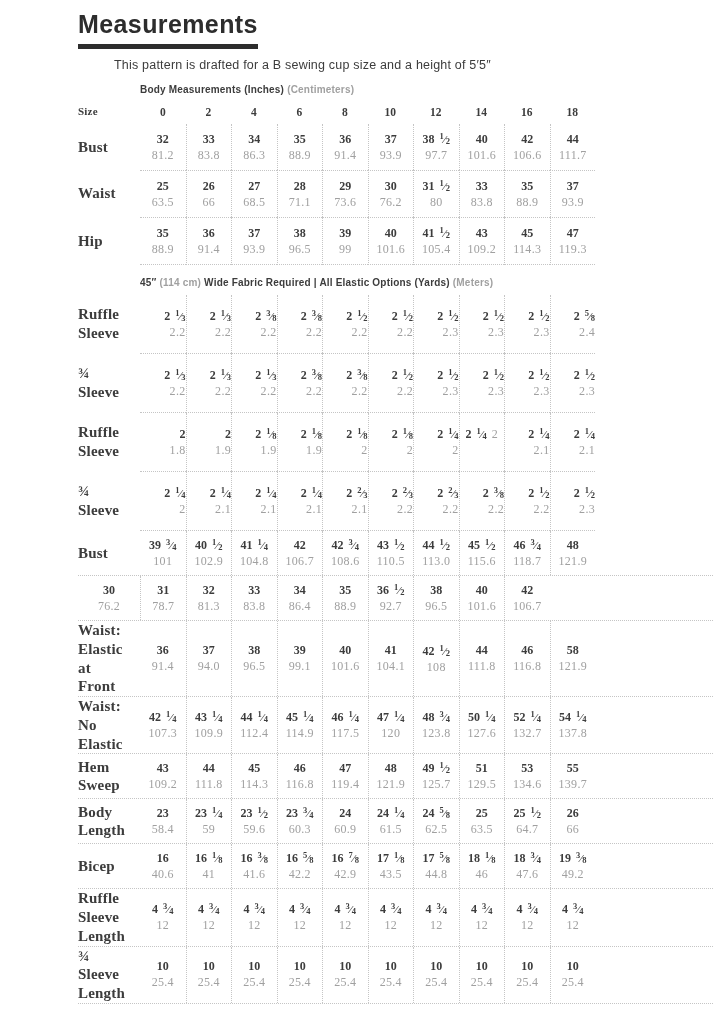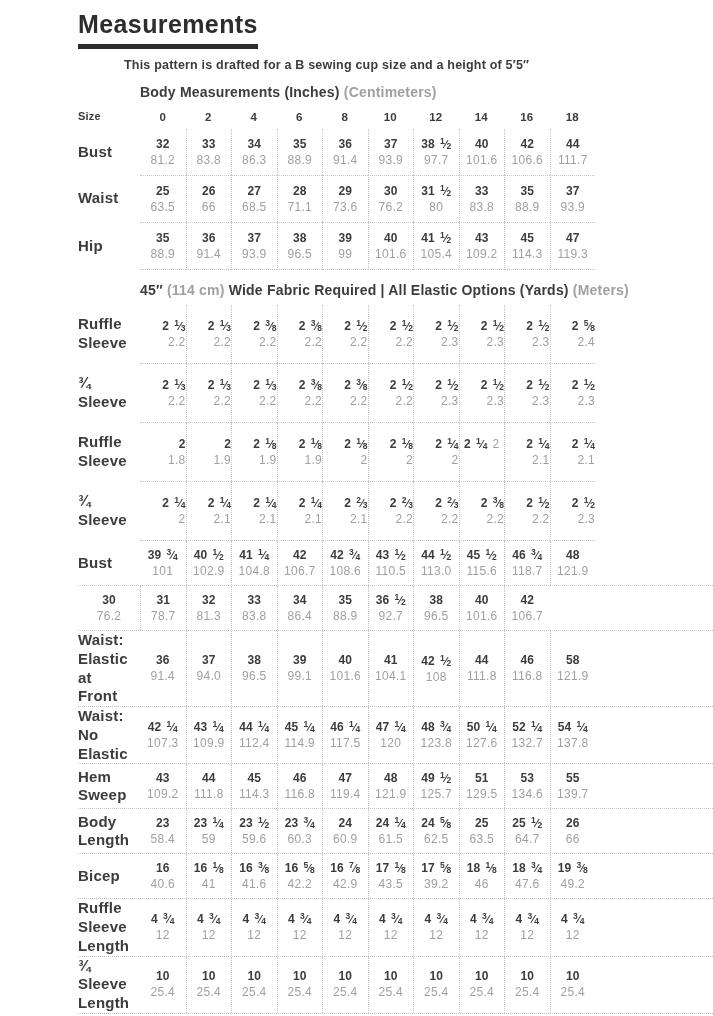--- a/index.html
+++ b/index.html
@@ -21,37 +21,38 @@
     display:inline-block;
     font-size:25px;
     font-weight:bold;
     letter-spacing:.4px;
     color:var(--title);
     border-bottom:5px solid var(--title);
     padding-bottom:5px;
     margin-bottom:9px;
   }
   .subtitle{
-    margin-left:46px;
+    margin-left:36px;
     font-size:12.5px;
-    font-weight:bold;
+    font-weight:normal;
     letter-spacing:.2px;
   }
   
   .heading{
     margin:12px 0 7px 62px;
-    font-size:14px;
+    font-size:10px;
     font-weight:bold;
     letter-spacing:.2px;
   }
   .heading .muted{color:var(--muted);font-weight:bold;}
   .grid{
     display:grid;
     grid-template-columns:62px repeat(10,45.5px);
     align-items:center;
+    font-family:Liberation Serif, serif;
   }
   
   .size-row{margin-bottom:2px;}
   .size-row .label-cell{font-size:11px;}
   .size-cell{
     text-align:center;
     font-size:11.5px;
     font-weight:bold;
     padding:4px 0;
   }
@@ -712,21 +713,21 @@
           <div class="cell">
             <span class="in">16 <span class="fr"><sup>7</sup><span class="sl">⁄</span><sub>8</sub></span></span>
             <span class="cm">42.9</span>
           </div>
           <div class="cell">
             <span class="in">17 <span class="fr"><sup>1</sup><span class="sl">⁄</span><sub>8</sub></span></span>
             <span class="cm">43.5</span>
           </div>
           <div class="cell">
             <span class="in">17 <span class="fr"><sup>5</sup><span class="sl">⁄</span><sub>8</sub></span></span>
-            <span class="cm">39.2</span>
+            <span class="cm">44.8</span>
           </div>
           <div class="cell">
             <span class="in">18 <span class="fr"><sup>1</sup><span class="sl">⁄</span><sub>8</sub></span></span>
             <span class="cm">46</span>
           </div>
           <div class="cell">
             <span class="in">18 <span class="fr"><sup>3</sup><span class="sl">⁄</span><sub>4</sub></span></span>
             <span class="cm">47.6</span>
           </div>
           <div class="cell">

